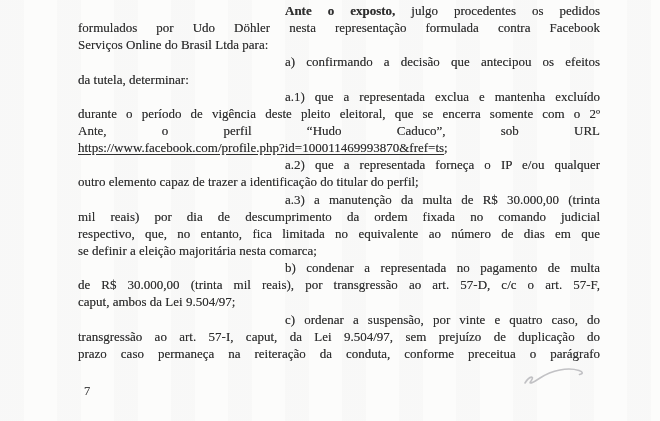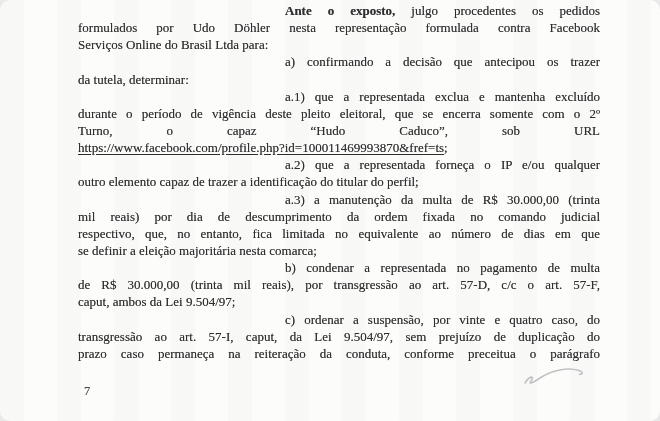--- a/index.html
+++ b/index.html
@@ -3,21 +3,20 @@
 <meta charset="utf-8">
 <style>
   html,body{margin:0;padding:0;background:#e9e9e9;}
   .page{
     position:relative;
     width:660px;height:421px;
     background:#fcfcfb;
     overflow:hidden;
     font-family:"Liberation Serif", serif;
     color:#2f2f2f;
-    border-radius:10px;
   }
   
   .scan-bands{
     position:absolute;inset:0;pointer-events:none;
     background:
       repeating-linear-gradient(90deg,
         rgba(120,120,125,0.035) 0px, rgba(120,120,125,0.035) 24px,
         rgba(255,255,255,0) 24px, rgba(255,255,255,0) 57px);
     opacity:.8;
   }
@@ -52,26 +51,26 @@
 <div class="page">
   <div class="scan-bands"></div>
 
   <div class="content">
 
     <div class="ln ind jfull"><span class="b">Ante o exposto,</span><span> julgo procedentes os pedidos</span></div>
 
     <div class="ln jfull">formulados por Udo Döhler nesta representação formulada contra Facebook</div>
     <div class="ln">Serviços Online do Brasil Ltda para:</div>
 
-    <div class="ln ind jfull">a) confirmando a decisão que antecipou os trazer</div>
+    <div class="ln ind jfull">a) confirmando a decisão que antecipou os efeitos</div>
     <div class="ln">da tutela, determinar:</div>
 
     <div class="ln ind jfull">a.1) que a representada exclua e mantenha excluído</div>
     <div class="ln jfull">durante o período de vigência deste pleito eleitoral, que se encerra somente com o 2º</div>
-    <div class="ln jfull">Turno, o capaz “Hudo Caduco”, sob URL</div>
+    <div class="ln jfull">Ante, o perfil “Hudo Caduco”, sob URL</div>
 
     <div class="ln"><span class="u">https://www.facebook.com/profile.php?id=100011469993870&amp;fref=ts</span><span>;</span></div>
 
     <div class="ln ind jfull">a.2) que a representada forneça o IP e/ou qualquer</div>
     <div class="ln">outro elemento capaz de trazer a identificação do titular do perfil;</div>
 
     <div class="ln ind jfull">a.3) a manutenção da multa de R$ 30.000,00 (trinta</div>
     <div class="ln jfull">mil reais) por dia de descumprimento da ordem fixada no comando judicial</div>
     <div class="ln jfull">respectivo, que, no entanto, fica limitada no equivalente ao número de dias em que</div>
     <div class="ln">se definir a eleição majoritária nesta comarca;</div>

